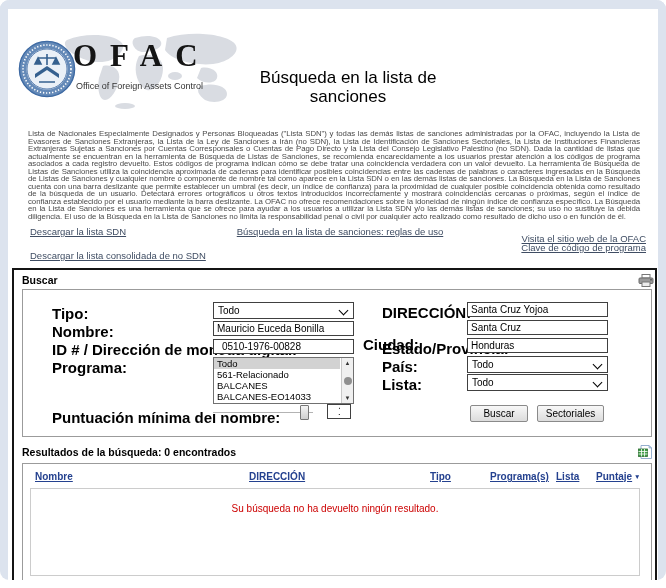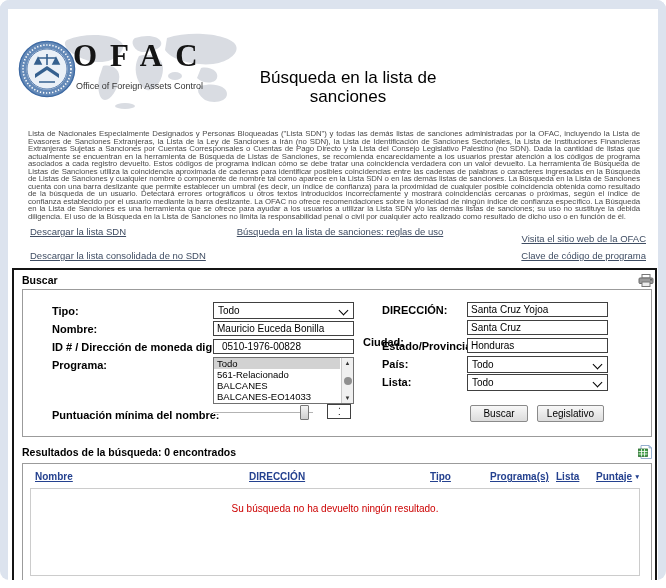--- a/index.html
+++ b/index.html
@@ -23,21 +23,21 @@
   
   .outer-box { position:absolute; left:12px; top:268px; width:645px; height:316px; border:2px solid #141414; border-bottom:none; background:#fff; }
   .legend { position:absolute; font-size:10.5px; font-weight:bold; color:#000; white-space:nowrap; }
   .fset { position:absolute; left:22px; top:289px; width:630px; height:148px; border:1px solid #9b9b9b; }
   .results-box { position:absolute; left:22px; top:463px; width:630px; height:118px; border:1px solid #9b9b9b; background:#fff; }
   .empty-box { position:absolute; left:30px; top:488px; width:610px; height:88px; border:1px solid #ccc; text-align:center; }
   .empty-msg { display:inline-block; margin-top:14px; font-size:10px; color:#cc0000; }
   .bottom-bar { position:absolute; left:12px; top:582px; width:654px; height:6px; background:#1b1b1b; }
 
   
-  .lbl { position:absolute; font-size:11px; font-weight:bold; color:#000; white-space:nowrap; }
+  .lbl { position:absolute; font-size:15px; font-weight:bold; color:#000; white-space:nowrap; }
   .tin { position:absolute; height:15px; border:1px solid #404040; background:#fff; color:#000; font-family:inherit; font-size:10px; padding:0 3px; }
   .score { text-align:center; padding:0 10px; }
   .sel { position:absolute; height:17px; border:1px solid #404040; background:#fff; display:flex; align-items:center; justify-content:space-between; padding:0 4px; cursor:default; }
   .sel-val { font-size:10px; color:#000; }
   .chev { position:relative; width:10px; height:10px; flex:0 0 auto; }
   .chev::before { content:""; position:absolute; left:1px; top:1px; width:6px; height:6px; border-right:1.8px solid #000; border-bottom:1.8px solid #000; transform:rotate(45deg); }
   .listbox { position:absolute; border:1px solid #707070; background:#fff; overflow:hidden; }
   .opt { font-size:9.5px; line-height:11px; padding:0 3px; margin-right:13px; white-space:nowrap; overflow:hidden; color:#000; }
   .opt.selected { background:#d2d2d2; }
   .lb-scroll { position:absolute; right:0; top:0; bottom:0; width:12px; background:#f0f0f0; border-left:1px solid #c8c8c8; display:flex; flex-direction:column; align-items:center; justify-content:space-between; padding:2px 0; }
@@ -94,21 +94,21 @@
   </div>
 
   <h1 class="page-title">Búsqueda en la lista de sanciones</h1>
 
   <p class="intro">Lista de Nacionales Especialmente Designados y Personas Bloqueadas ("Lista SDN") y todas las demás listas de sanciones administradas por la OFAC, incluyendo la Lista de Evasores de Sanciones Extranjeras, la Lista de la Ley de Sanciones a Irán (no SDN), la Lista de Identificación de Sanciones Sectoriales, la Lista de Instituciones Financieras Extranjeras Sujetas a Sanciones por Cuentas Corresponsales o Cuentas de Pago Directo y la Lista del Consejo Legislativo Palestino (no SDN). Dada la cantidad de listas que actualmente se encuentran en la herramienta de Búsqueda de Listas de Sanciones, se recomienda encarecidamente a los usuarios prestar atención a los códigos de programa asociados a cada registro devuelto. Estos códigos de programa indican cómo se debe tratar una coincidencia verdadera con un valor devuelto. La herramienta de Búsqueda de Listas de Sanciones utiliza la coincidencia aproximada de cadenas para identificar posibles coincidencias entre las cadenas de palabras o caracteres ingresadas en la Búsqueda de Listas de Sanciones y cualquier nombre o componente de nombre tal como aparece en la Lista SDN o en las demás listas de sanciones. La Búsqueda en la Lista de Sanciones cuenta con una barra deslizante que permite establecer un umbral (es decir, un índice de confianza) para la proximidad de cualquier posible coincidencia obtenida como resultado de la búsqueda de un usuario. Detectará errores ortográficos u otros textos introducidos incorrectamente y mostrará coincidencias cercanas o próximas, según el índice de confianza establecido por el usuario mediante la barra deslizante. La OFAC no ofrece recomendaciones sobre la idoneidad de ningún índice de confianza específico. La Búsqueda en la Lista de Sanciones es una herramienta que se ofrece para ayudar a los usuarios a utilizar la Lista SDN y/o las demás listas de sanciones; su uso no sustituye la debida diligencia. El uso de la Búsqueda en la Lista de Sanciones no limita la responsabilidad penal o civil por cualquier acto realizado como resultado de dicho uso o en función de él.</p>
 
   <a class="link" style="left:30px;top:226px;">Descargar la lista SDN</a>
   <a class="link" style="left:340px;top:226px;transform:translateX(-50%);text-decoration:underline;">Búsqueda en la lista de sanciones: reglas de uso</a>
   <a class="link" style="right:20px;top:233px;">Visita el sitio web de la OFAC</a>
   <a class="link" style="left:30px;top:250px;">Descargar la lista consolidada de no SDN</a>
-  <a class="link" style="right:20px;top:250px;">Clave de código de programa</a>
+  <a class="link" style="right:20px;top:242px;">Clave de código de programa</a>
 
   <div class="outer-box"></div>
 
   <span class="legend" style="left:22px;top:274px;">Buscar</span>
 
   <svg width="16" height="13" viewBox="0 0 16 13" style="position:absolute;left:638px;top:274px;cursor:pointer;">
     <rect x="4" y="0.5" width="8" height="3.5" fill="#ffffff" stroke="#777"></rect>
     <rect x="1" y="4" width="14" height="5.5" rx="1" fill="#9a9a9a" stroke="#6b6b6b"></rect>
     <rect x="12" y="5.2" width="2" height="1.2" fill="#555"></rect>
     <rect x="4" y="8" width="8" height="4.5" fill="#ececec" stroke="#777"></rect>
@@ -163,21 +163,21 @@
     <span class="chev"></span>
   </div>
 
   <span class="lbl" style="left:382px;top:376px;">Lista:</span>
   <div class="sel" style="left:467px;top:374px;width:141px;">
     <span class="sel-val">Todo</span>
     <span class="chev"></span>
   </div>
 
   <button class="btn" style="left:470px;top:405px;width:58px;">Buscar</button>
-  <button class="btn" style="left:537px;top:405px;width:67px;">Legislativo</button>
+  <button class="btn" style="left:537px;top:405px;width:67px;">Sectoriales</button>
 
   <span class="legend" style="left:22px;top:446px;">Resultados de la búsqueda: 0 encontrados</span>
 
   <svg width="14" height="14" viewBox="0 0 14 14" style="position:absolute;left:638px;top:445px;cursor:pointer;">
     <path d="M3,0.5 h8 l2.5,2.5 v10.5 h-10.5 Z" fill="#ffffff" stroke="#8aa6c8" stroke-width="0.9"></path>
     <path d="M11,0.5 v2.5 h2.5 Z" fill="#c6d6ea" stroke="#8aa6c8" stroke-width="0.7"></path>
     <rect x="0.5" y="4" width="9" height="7.5" fill="#3f9c46" stroke="#2c6e31" stroke-width="0.8"></rect>
     <g stroke="#ffffff" stroke-width="0.8">
       <line x1="3.5" y1="4" x2="3.5" y2="11.5"></line>
       <line x1="6.5" y1="4" x2="6.5" y2="11.5"></line>

